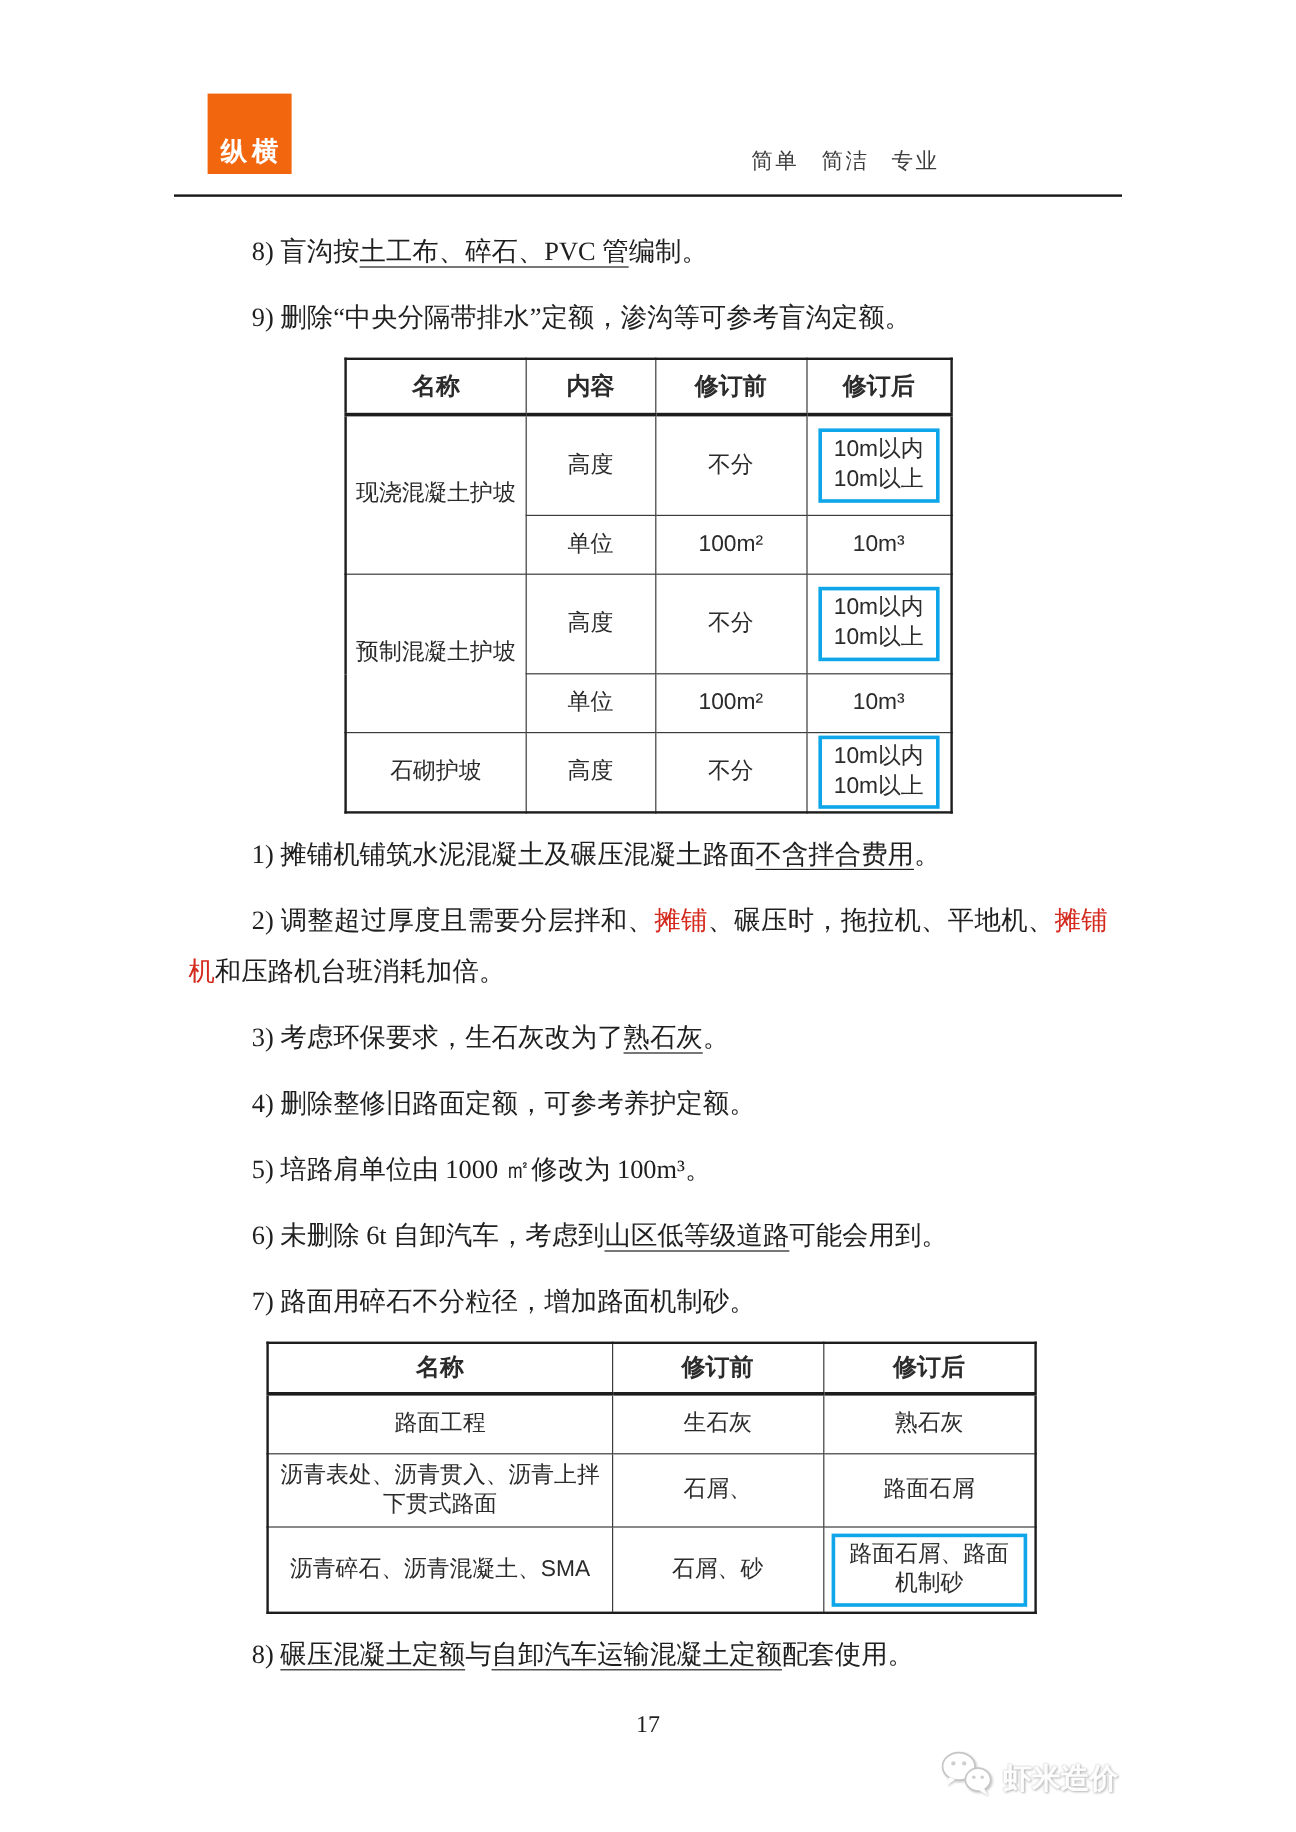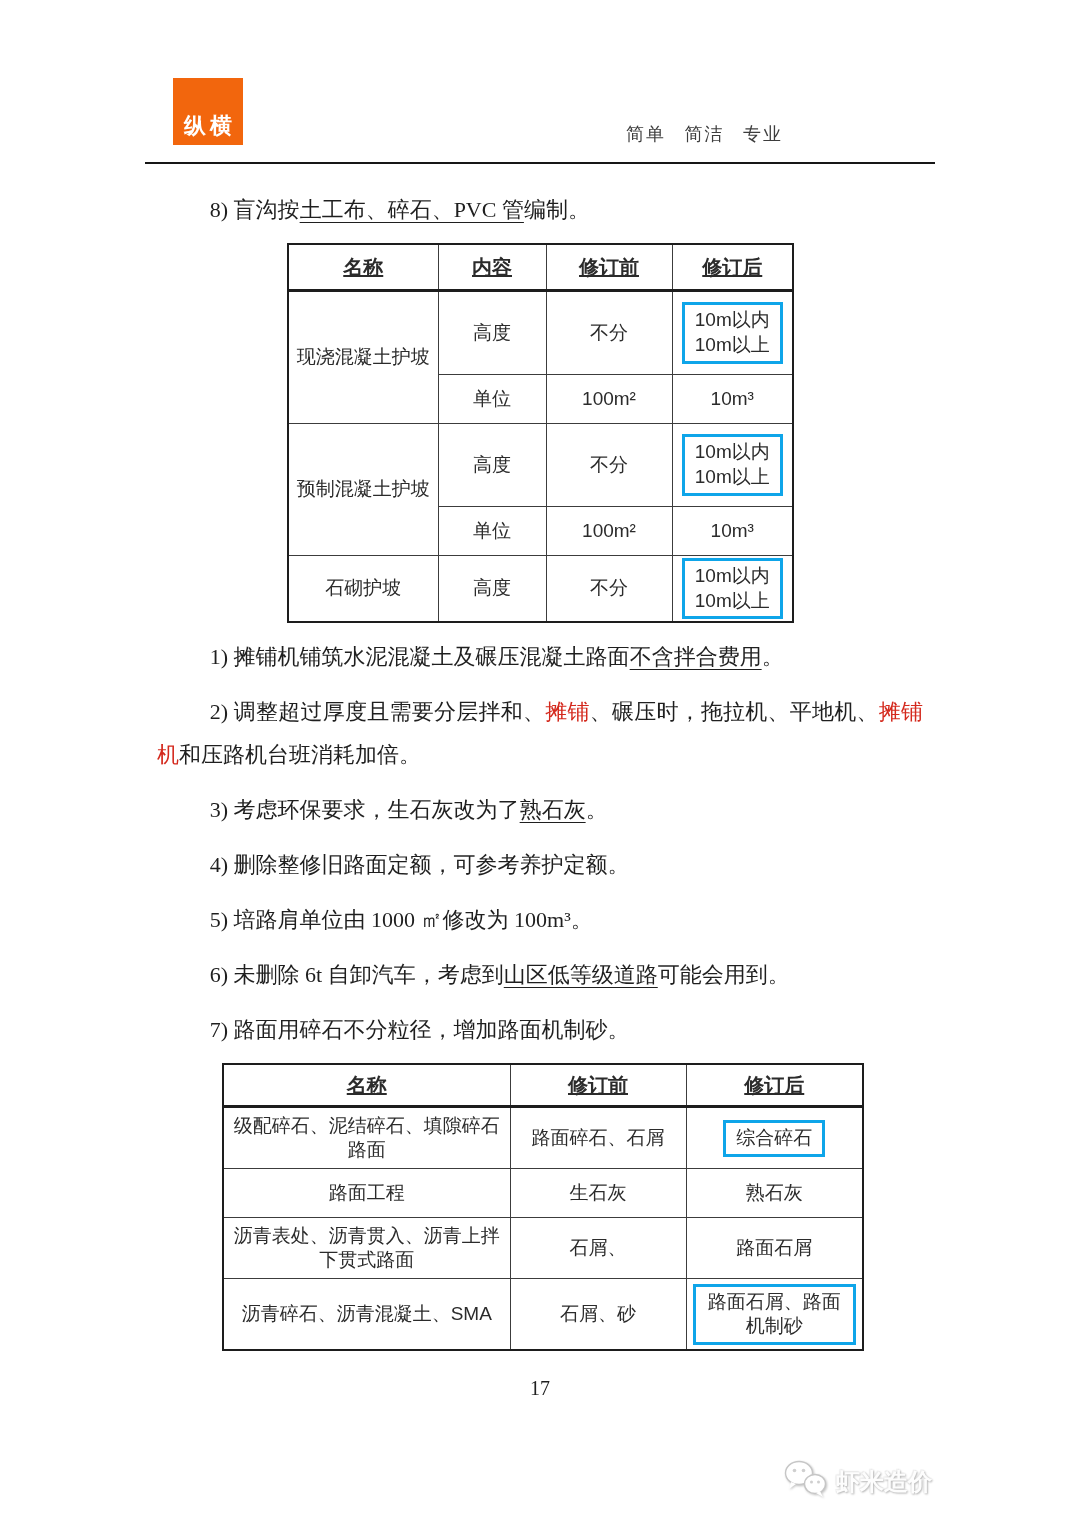--- a/index.html
+++ b/index.html
@@ -38,21 +38,21 @@
   table.tbl {
     border-collapse:collapse; table-layout:fixed;
     font-family:"Liberation Sans","DejaVu Sans",sans-serif;
     color:#2b2b2b; text-align:center;
   }
   table.tbl th, table.tbl td {
     border:1px solid #3c3c3c; vertical-align:middle; padding:2px 6px;
     font-size:19px; line-height:1.3; white-space:pre-line; overflow:hidden;
   }
   table.tbl { border:2px solid #1d1d1d; }
-  table.tbl thead th { font-weight:bold; font-size:20px; border-bottom:3px solid #1d1d1d;text-decoration:underline; }
+  table.tbl thead th { font-weight:bold; font-size:20px; border-bottom:3px solid #1d1d1d; }
   .t1 { margin:8px 0 10px 142px; width:505px; }
   .t1 thead th { height:40px; }
   .t1 .r-tall td { height:78px; }
   .t1 .r-norm td { height:44px; }
   .t1 .r-last td { height:52px; }
   .t2 { margin:10px 0 12px 77px; width:640px; }
   .t2 thead th { height:36px; }
   .t2 td { height:44px; }
   .t2 .r-two td { height:56px; }
   .t2 .r-big td { height:66px; }
@@ -77,20 +77,21 @@
 
   <div class="logo">
     <span class="logo-text">纵横</span>
   </div>
   <div class="slogan">简单 简洁 专业</div>
   <div class="rule"></div>
 
   <div class="content">
 
     <p class="para"><span>8) 盲沟按</span><span class="u">土工布、碎石、PVC 管</span><span>编制。</span></p>
+    <p class="para"><span>9) 删除“中央分隔带排水”定额，渗沟等可参考盲沟定额。</span></p>
 
     <table class="tbl t1">
       <colgroup>
           <col style="width:150px">
           <col style="width:108px">
           <col style="width:126px">
           <col style="width:121px">
         </colgroup>
       <thead>
         <tr>
@@ -150,43 +151,39 @@
           <col style="width:177px">
         </colgroup>
       <thead>
         <tr>
           <th>名称</th>
           <th>修订前</th>
           <th>修订后</th>
         </tr>
       </thead>
       <tbody>
-        <tr class="r-two">
-          <td>级配碎石、泥结碎石、填隙碎石路面</td>
-          <td>路面碎石、石屑</td>
-          <td><span class="redbox">综合碎石</span></td>
-        </tr>
         <tr>
           <td>路面工程</td>
           <td>生石灰</td>
           <td>熟石灰</td>
         </tr>
         <tr class="r-two">
           <td>沥青表处、沥青贯入、沥青上拌下贯式路面</td>
           <td>石屑、</td>
           <td>路面石屑</td>
         </tr>
         <tr class="r-big">
           <td>沥青碎石、沥青混凝土、SMA</td>
           <td>石屑、砂</td>
           <td><span class="redbox">路面石屑、路面机制砂</span></td>
         </tr>
       </tbody>
     </table>
 
+    <p class="para"><span>8) </span><span class="u">碾压混凝土定额</span><span>与</span><span class="u">自卸汽车运输混凝土定额</span><span>配套使用。</span></p>
 
     <div class="page-number">17</div>
   </div>
 
   <div class="watermark">
     <span class="wm-icon">
       <svg width="48" height="40" viewBox="0 0 48 40">
         <g fill="#ffffff" stroke="#c6c6c6" stroke-width="1.4">
           <ellipse cx="17" cy="14" rx="13.5" ry="11.5"></ellipse>
           <path d="M9 23 L7 30 L14 25 Z" stroke="none" fill="#ffffff"></path>

